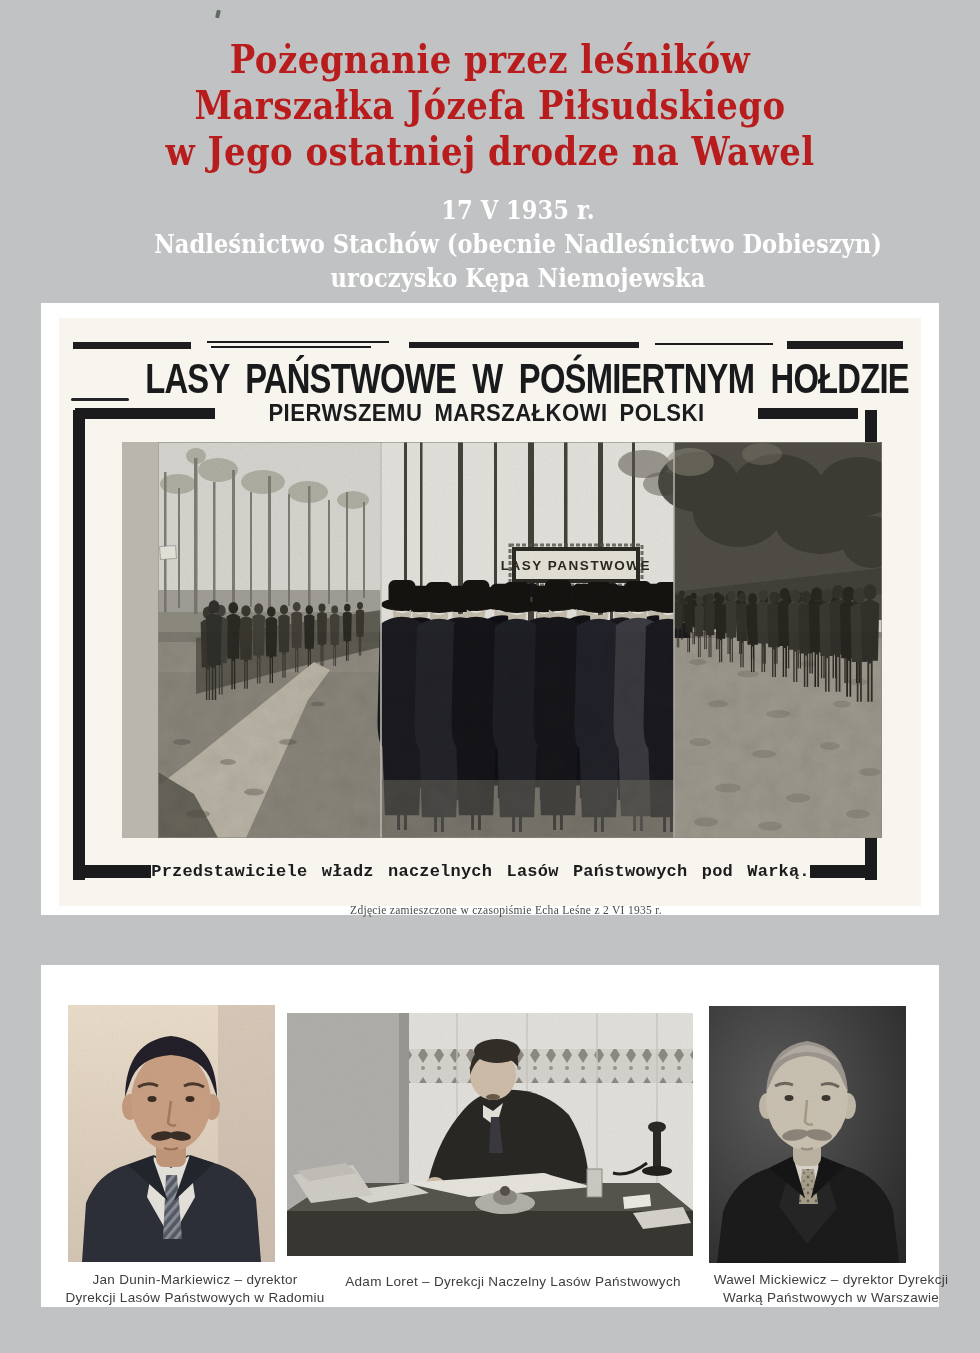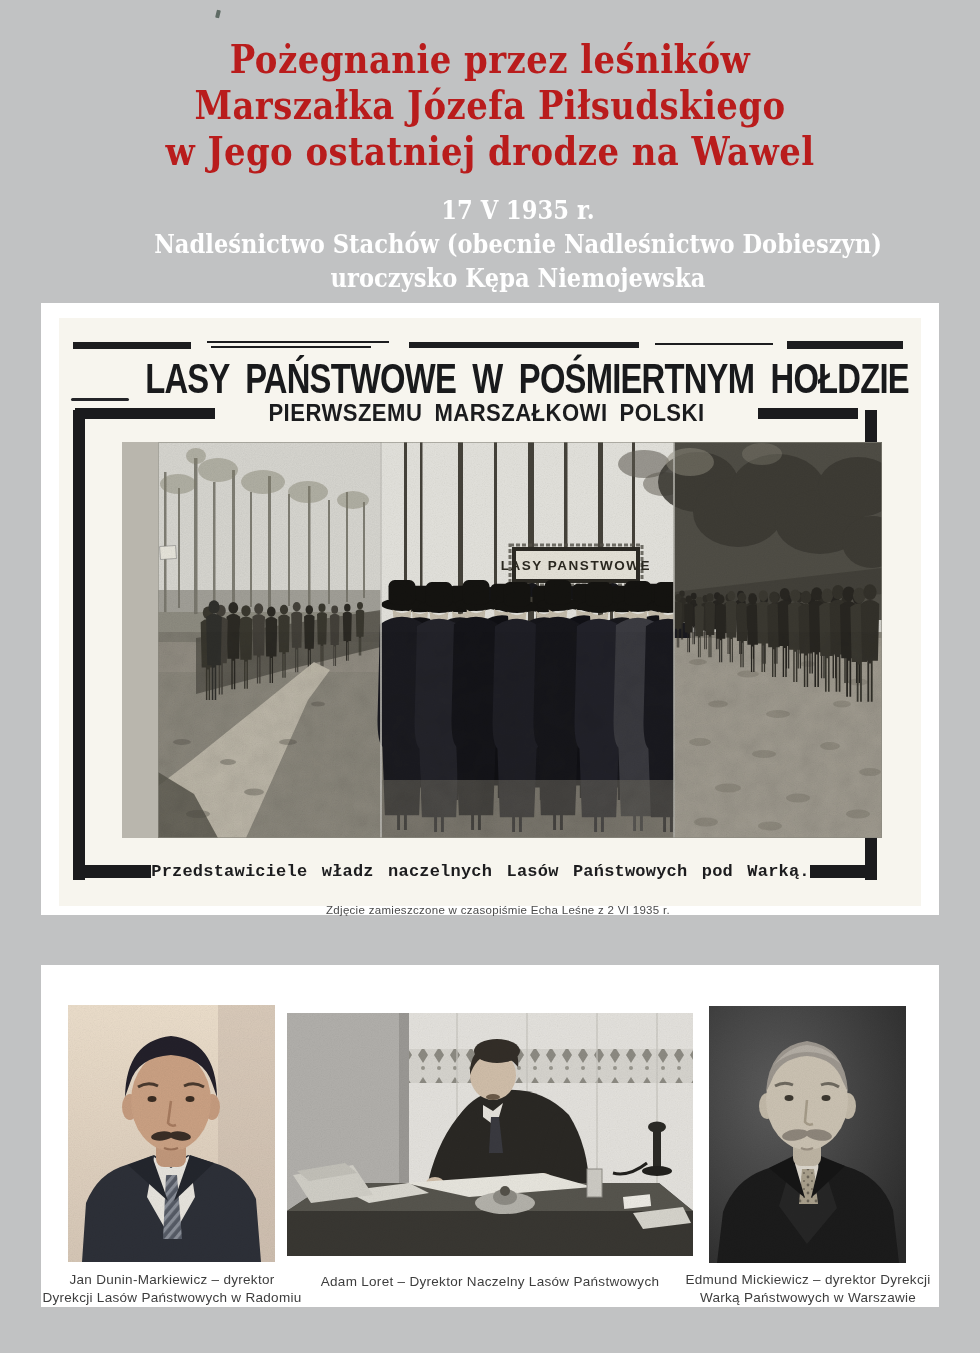--- a/index.html
+++ b/index.html
@@ -38,32 +38,32 @@
                 transform:scale(.92,1);transform-origin:center;}
   .vbar{position:absolute;top:92px;width:12px;height:470px;background:#1b1b1d;}
   .vbar.left{left:14px;} .vbar.right{left:806px;}
   .photo-holder{position:absolute;left:63px;top:124px;width:724px;height:396px;background:#b9b6ad;padding-left:36px;}
   .photo-holder svg{display:block;width:100%;height:100%;}
   .caption-row{position:absolute;top:544px;left:0;right:0;height:18px;display:flex;align-items:center;}
   .caption-row .bar-l{margin-left:16px;width:138px;height:13px;background:#1b1b1d;}
   .caption-row .bar-r{width:118px;height:13px;background:#1b1b1d;margin-right:46px;}
   .photo-caption{flex:1;text-align:center;white-space:nowrap;font-family:Liberation Mono, monospace;
                  font-weight:bold;font-size:17px;color:#1c1c1e;word-spacing:4px;letter-spacing:.2px;}
-  .source-note{position:absolute;top:601px;left:0;width:100%;text-align:center;
-               font-family:Liberation Sans, sans-serif;font-size:11.5px;color:#4a4a4a;
+  .source-note{position:absolute;top:601px;left:8px;width:100%;text-align:center;
+               font-family:Liberation Serif, serif;font-size:11.5px;color:#4a4a4a;
                letter-spacing:.3px;padding-left:8px;}
 
   
   .pphoto{position:absolute;overflow:hidden;background:#888;}
   .pphoto svg{display:block;width:100%;height:100%;}
   #pp1{left:27px;top:40px;width:207px;height:257px;}
   #pp2{left:246px;top:48px;width:406px;height:243px;}
   #pp3{left:668px;top:41px;width:197px;height:257px;}
   .pcap{position:absolute;text-align:center;font-family:"Liberation Sans",sans-serif;
-        font-size:13.5px;line-height:18px;color:#3d3d3d;letter-spacing:.3px;}
+        font-size:13.5px;line-height:18px;color:#3d3d3d;letter-spacing:.3px;padding-left:23px;}
   #pc1{left:0px;width:262px;top:306px;}
   #pc2{left:219px;width:460px;top:308px;}
   #pc3{left:636px;width:262px;top:306px;}
 </style>
 </head>
 <body>
 
 <svg width="0" height="0" style="position:absolute" aria-hidden="true">
   <defs>
     <filter id="gf" x="0%" y="0%" width="100%" height="100%">
@@ -451,19 +451,19 @@
       <path d="M92,142 q6,3 12,0" stroke="#9a9082" stroke-width="2" fill="none"></path>
       <rect width="197" height="257" filter="url(#gf)" opacity=".12" style="mix-blend-mode:multiply"></rect>
     </svg>
   </div>
 
   <div class="pcap" id="pc1">
     <span style="display:block">Jan Dunin-Markiewicz – dyrektor</span>
     <span style="display:block">Dyrekcji Lasów Państwowych w Radomiu</span>
   </div>
   <div class="pcap" id="pc2">
-    <span style="display:block">Adam Loret – Dyrektor Naczelny Lasów Państwowych</span>
+    <span style="display:block">Adam Loret – Dyrekcji Naczelny Lasów Państwowych</span>
   </div>
   <div class="pcap" id="pc3">
-    <span style="display:block">Edmund Mickiewicz – dyrektor Dyrekcji</span>
+    <span style="display:block">Wawel Mickiewicz – dyrektor Dyrekcji</span>
     <span style="display:block">Warką Państwowych w Warszawie</span>
   </div>
 </div>
 
 </body></html>

